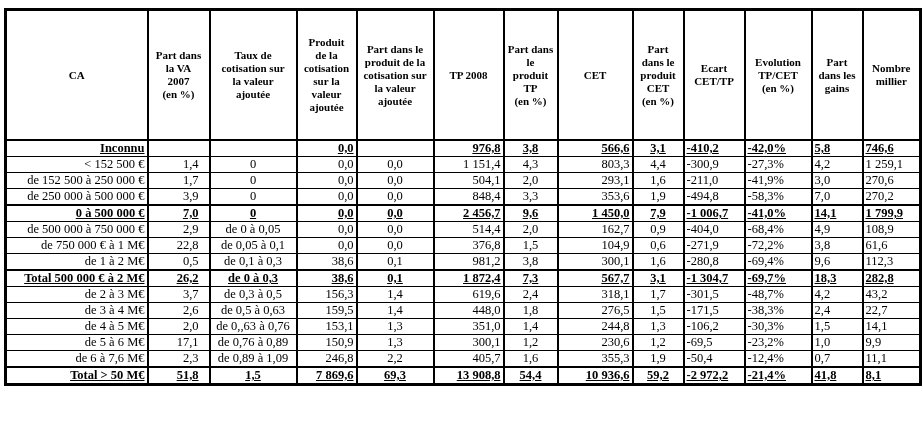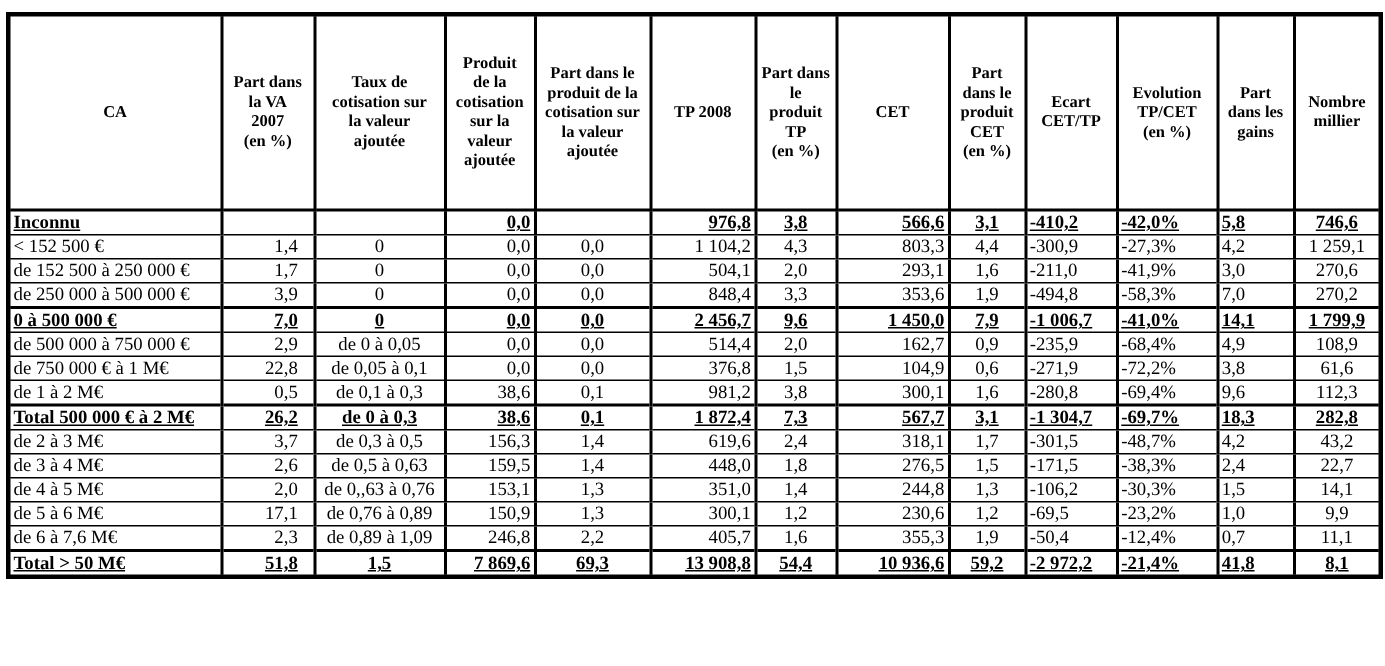--- a/index.html
+++ b/index.html
@@ -43,33 +43,33 @@
     white-space: nowrap;
     overflow: hidden;
     vertical-align: middle;
   }
   tr.summary td {
     font-weight: bold;
     text-decoration: underline;
     border-top-width: 2px;
   }
   
-  td.c0  { text-align: left; margin-top: 27px; }
+  td.c0  { text-align: right; margin-top: 27px; }
   td.c1  { text-align: right; padding-right: 10px; }
   td.c2  { text-align: center; }
   td.c3  { text-align: right; }
   td.c4  { text-align: center; }
   td.c5  { text-align: right; }
   td.c6  { text-align: center; }
   td.c7  { text-align: right; }
   td.c8  { text-align: center; }
   td.c9  { text-align: left; }
   td.c10 { }
   td.c11 { text-align: left; }
-  td.c12 { text-align: center; }
+  td.c12 { text-align: left; }
 </style>
 </head>
 <body>
 
 <div class="page">
   <table>
     <colgroup>
         <col style="width: 142px;">
         <col style="width: 62px;">
         <col style="width: 87px;">
@@ -145,21 +145,21 @@
           <td class="c10">-42,0%</td>
           <td class="c11">5,8</td>
           <td class="c12">746,6</td>
         </tr>
         <tr>
           <td class="c0">&lt; 152 500 €</td>
           <td class="c1">1,4</td>
           <td class="c2">0</td>
           <td class="c3">0,0</td>
           <td class="c4">0,0</td>
-          <td class="c5">1 104,2</td>
+          <td class="c5">1 151,4</td>
           <td class="c6">4,3</td>
           <td class="c7">803,3</td>
           <td class="c8">4,4</td>
           <td class="c9">-300,9</td>
           <td class="c10">-27,3%</td>
           <td class="c11">4,2</td>
           <td class="c12">1 259,1</td>
         </tr>
         <tr>
           <td class="c0">de 152 500 à 250 000 €</td>
@@ -209,21 +209,21 @@
         <tr>
           <td class="c0">de 500 000 à 750 000 €</td>
           <td class="c1">2,9</td>
           <td class="c2">de 0 à 0,05</td>
           <td class="c3">0,0</td>
           <td class="c4">0,0</td>
           <td class="c5">514,4</td>
           <td class="c6">2,0</td>
           <td class="c7">162,7</td>
           <td class="c8">0,9</td>
-          <td class="c9">-235,9</td>
+          <td class="c9">-404,0</td>
           <td class="c10">-68,4%</td>
           <td class="c11">4,9</td>
           <td class="c12">108,9</td>
         </tr>
         <tr>
           <td class="c0">de 750 000 € à 1 M€</td>
           <td class="c1">22,8</td>
           <td class="c2">de 0,05 à 0,1</td>
           <td class="c3">0,0</td>
           <td class="c4">0,0</td>

